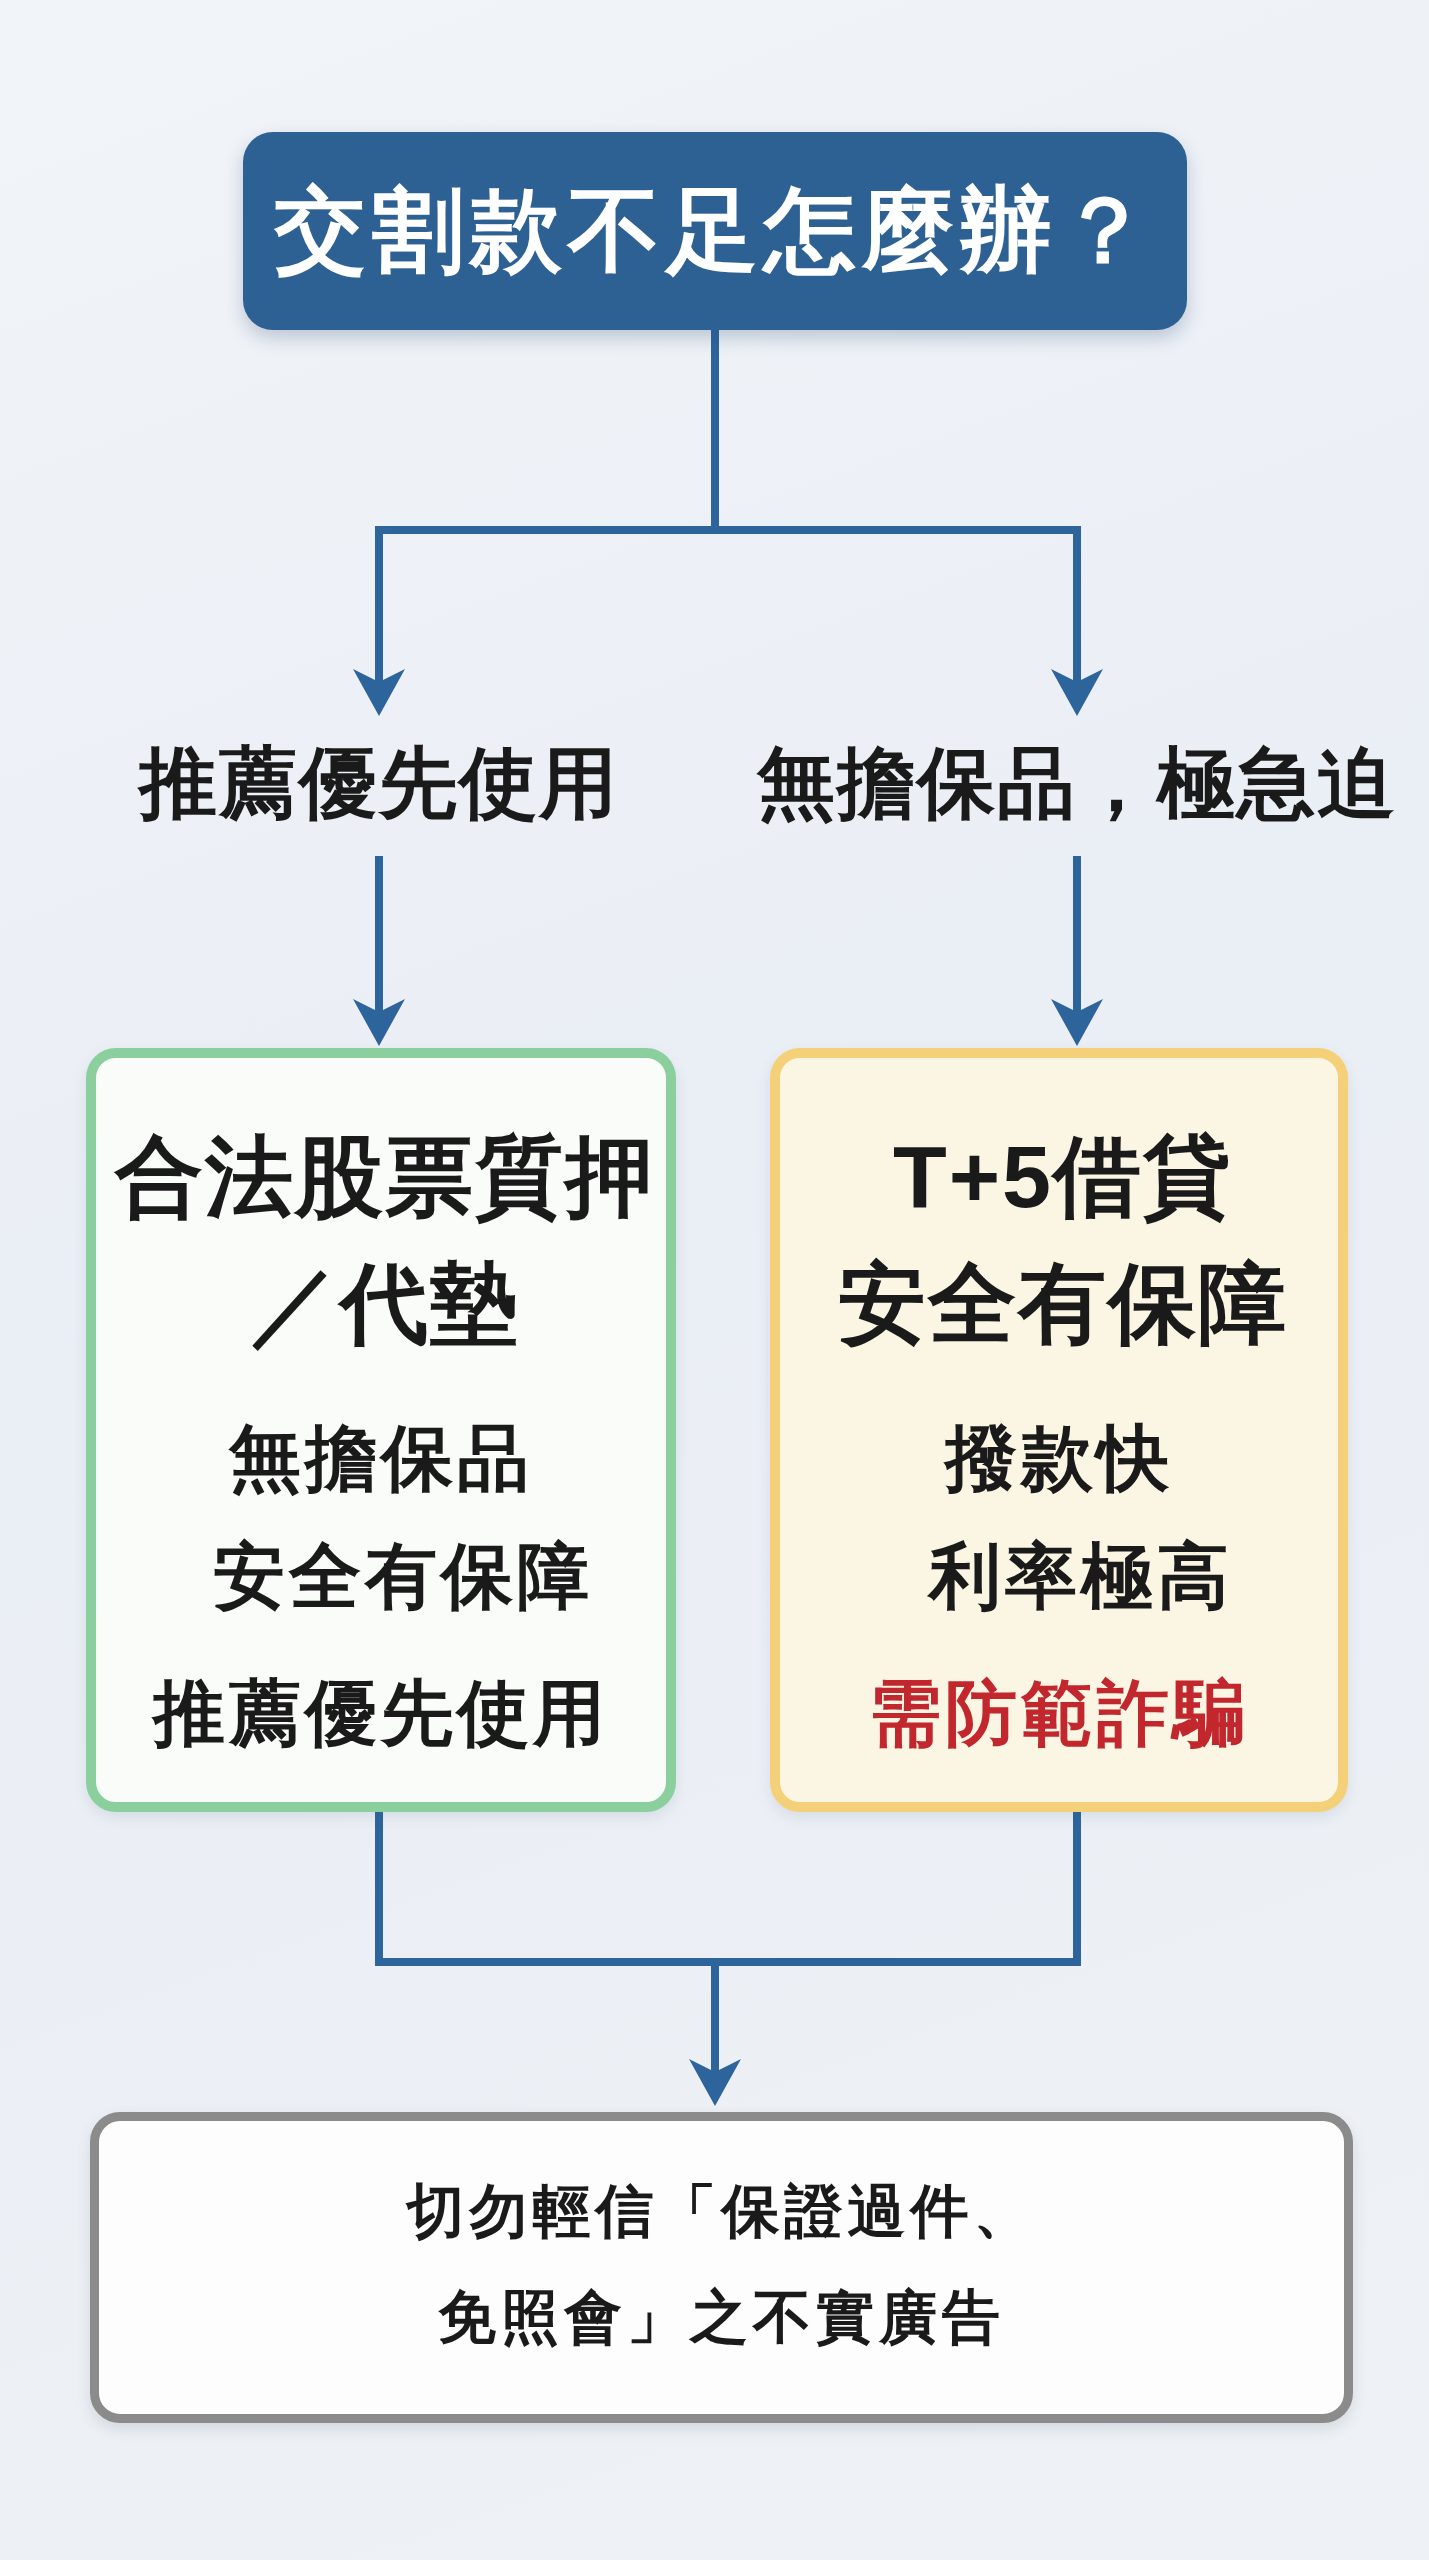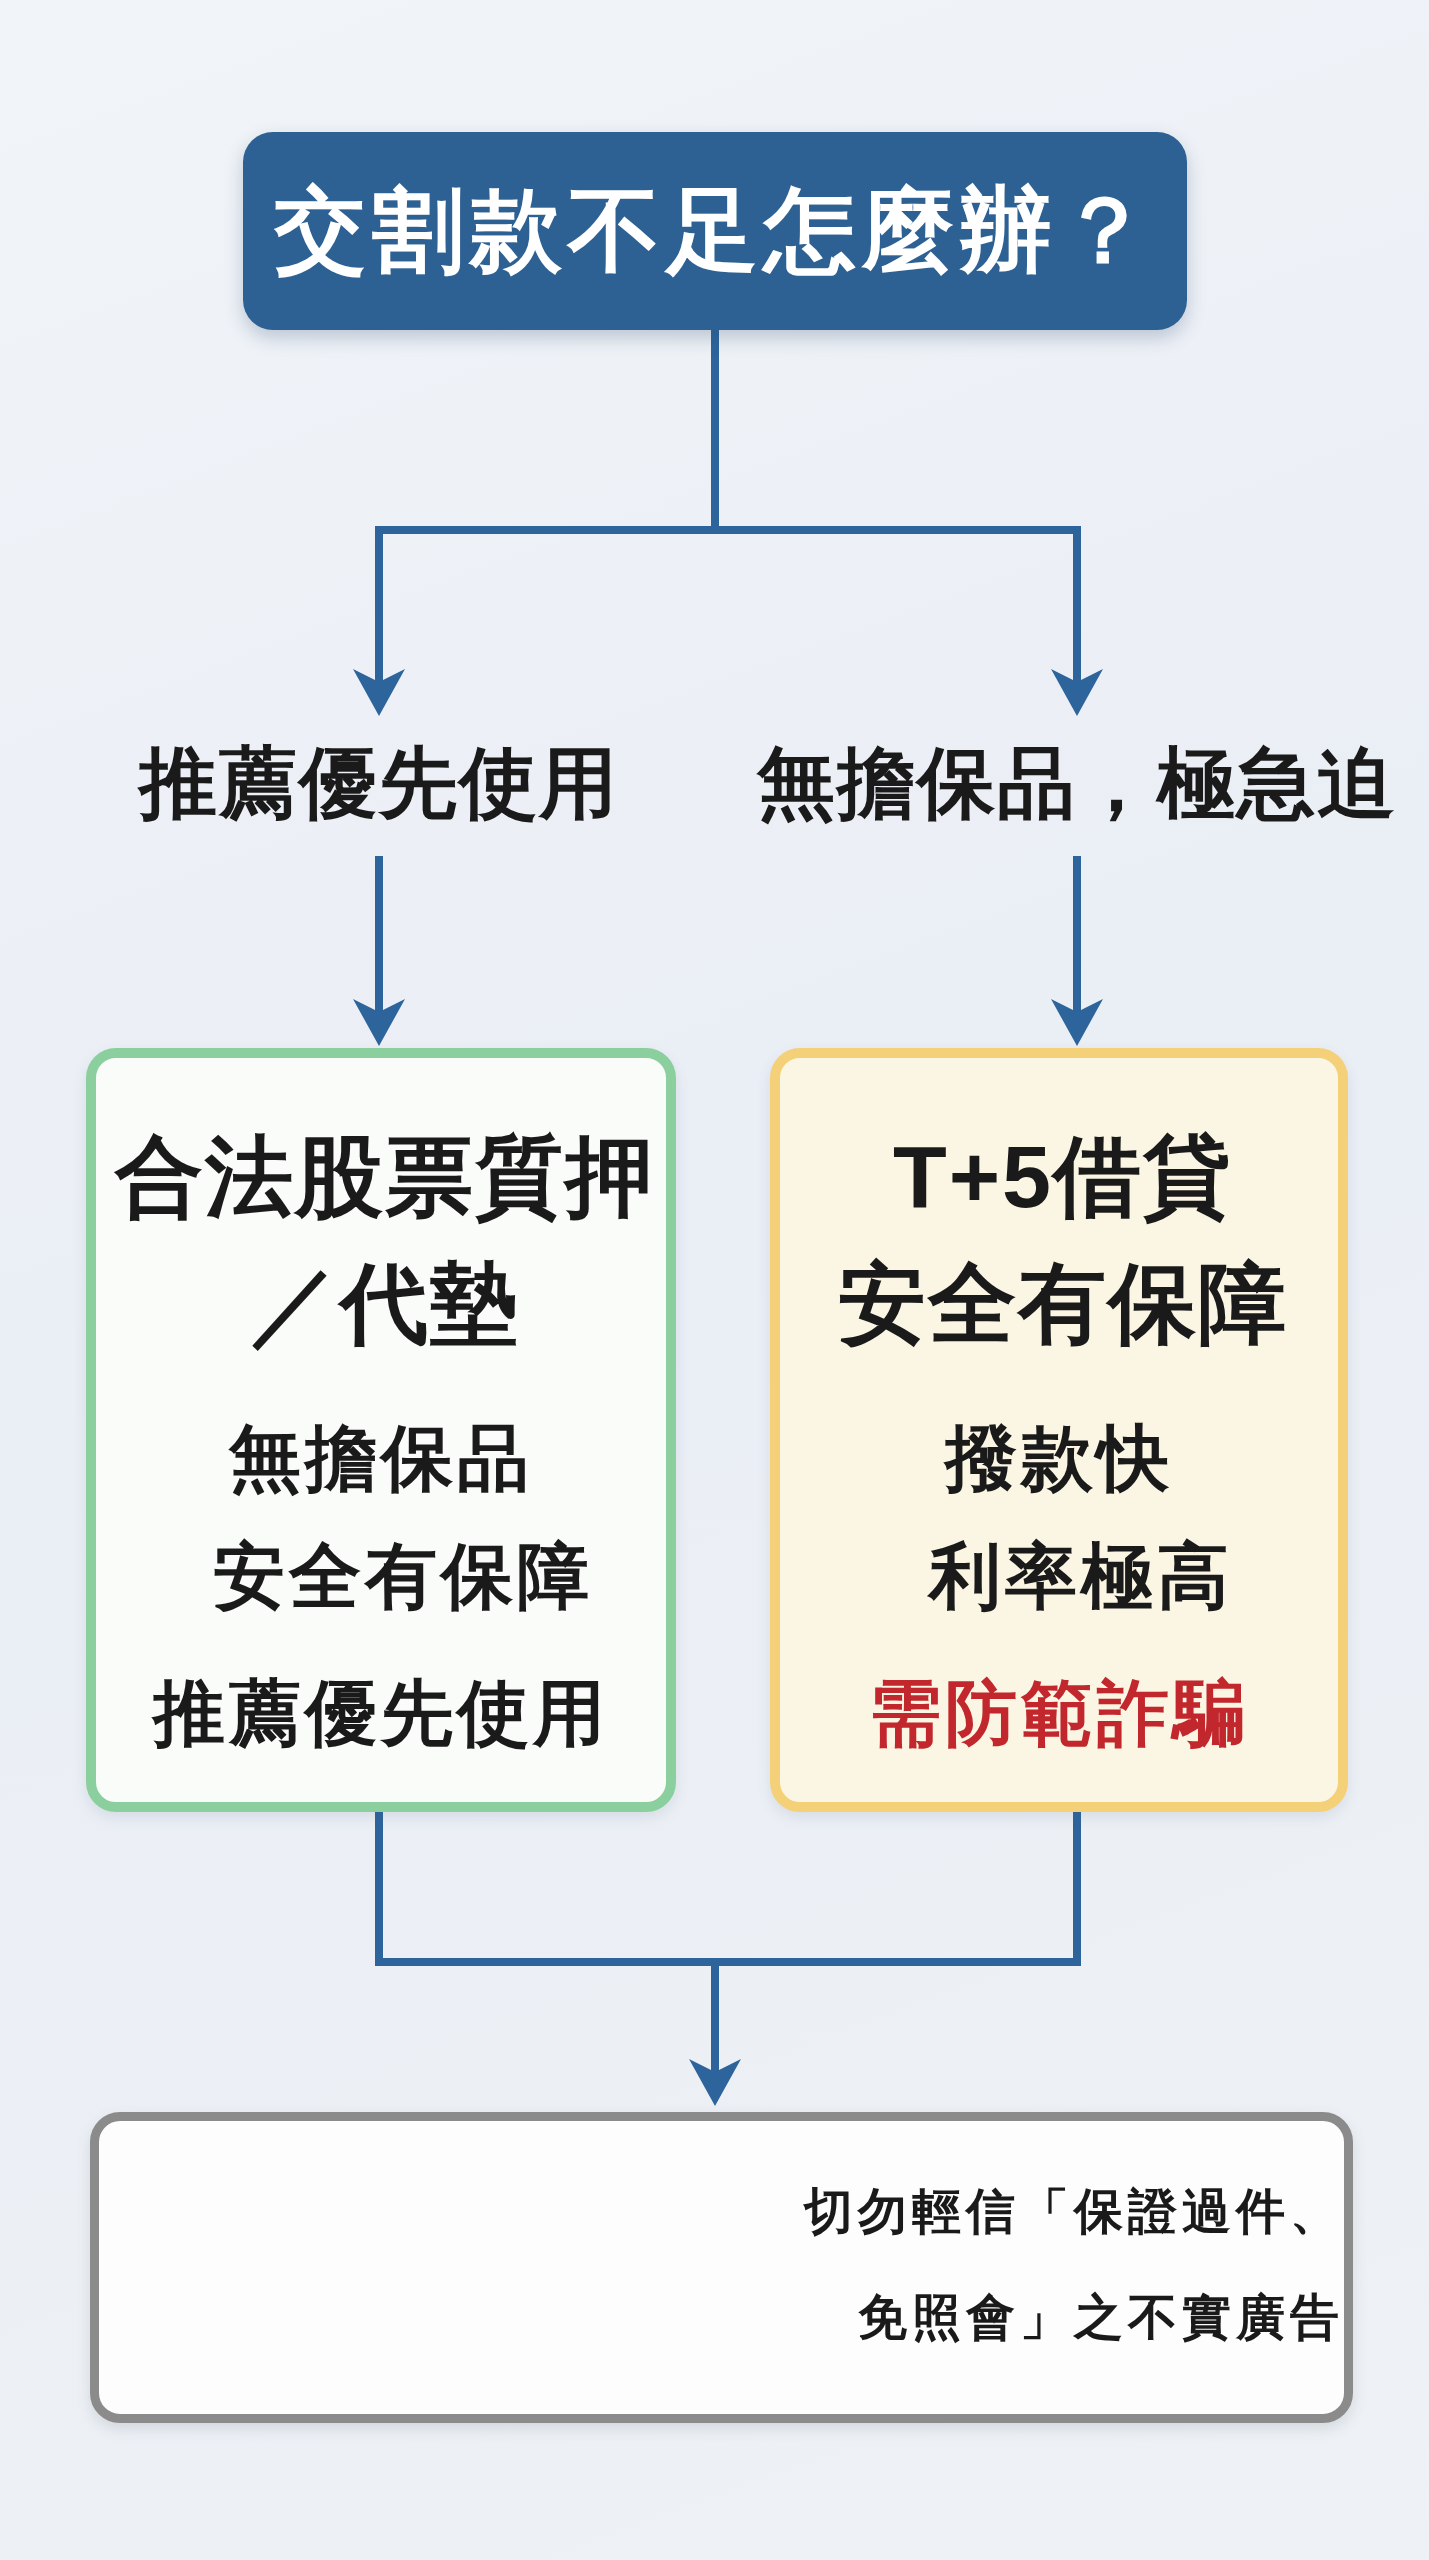--- a/index.html
+++ b/index.html
@@ -50,22 +50,22 @@
   .card .i1{top:401px;}
   .card .i2{top:519px;padding-left:44px;}
   .card .i3{top:640px;margin-top:16px;}
   .card .warning{color:var(--warning-text);}
   .footer-box{
     position:absolute;left:90px;top:2112px;width:1263px;height:311px;box-sizing:border-box;
     background:var(--footer-bg);border:9px solid var(--footer-border);border-radius:30px;
     box-shadow:0 6px 14px rgba(70,80,95,0.15);
   }
   .footer-box .row{
-    position:absolute;left:0;right:0;text-align:right;transform:translateY(-50%);
-    font-size:49px;font-weight:700;color:var(--body-text);letter-spacing:5px;white-space:nowrap;
+    position:absolute;left:0;right:0;text-align:center;transform:translateY(-50%);
+    font-size:58px;font-weight:700;color:var(--body-text);letter-spacing:5px;white-space:nowrap;
   }
   .footer-box .f1{top:91px;}
   .footer-box .f2{top:197px;}
 </style>
 </head>
 <body>
 
 <div class="canvas">
 
   <svg class="connectors" viewBox="0 0 1429 2560" xmlns="http://www.w3.org/2000/svg">

